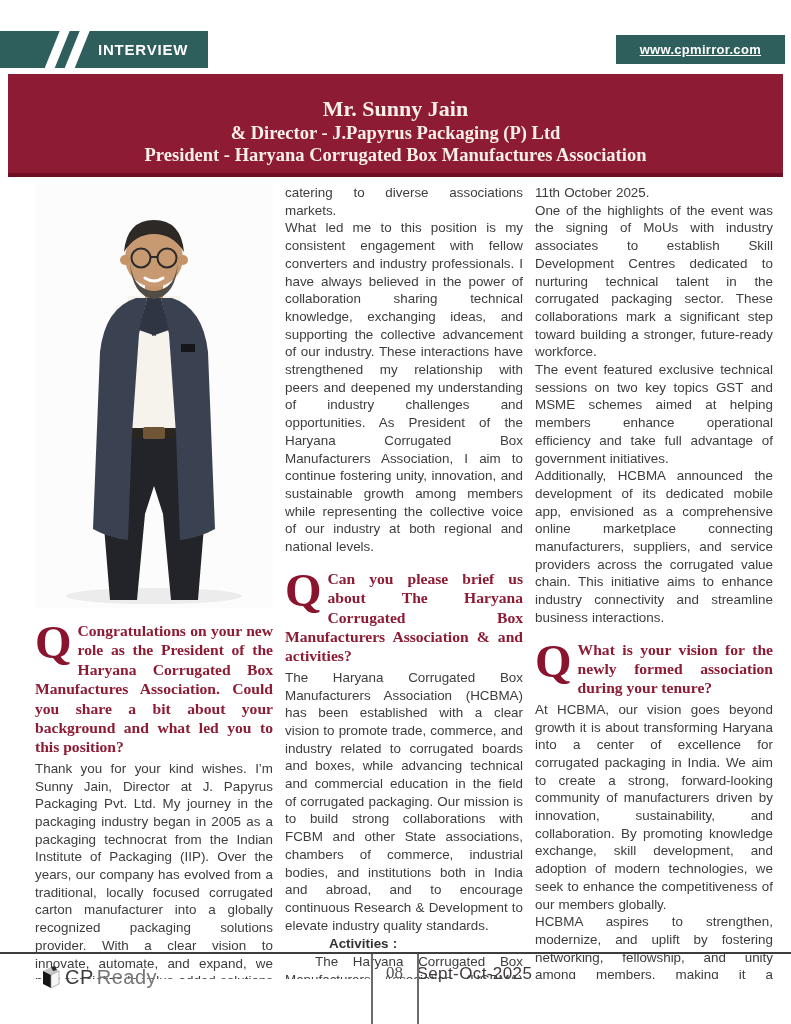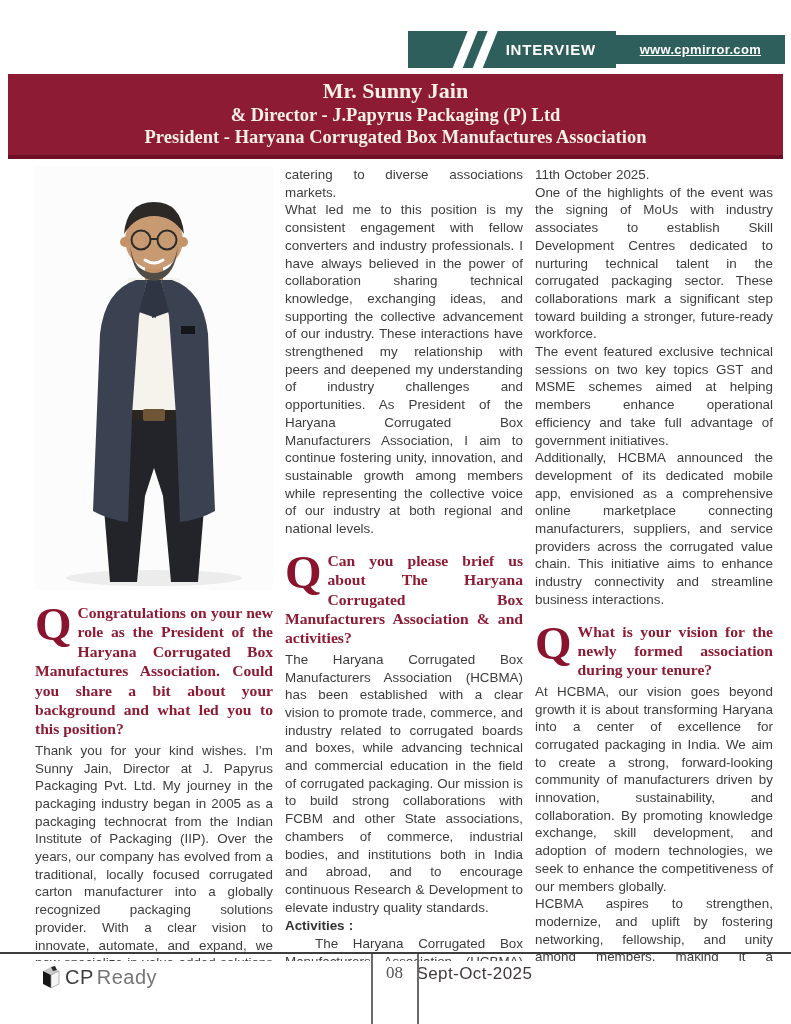--- a/index.html
+++ b/index.html
@@ -4,21 +4,21 @@
 <style>
   * { margin:0; padding:0; box-sizing:border-box; }
   html,body { background:#ffffff; }
   body {
     width:791px; height:1024px; overflow:hidden; position:relative;
     font-family:"Liberation Sans", sans-serif; color:#3f3f3f;
   }
   .page { width:791px; height:1024px; padding-top:30px; position:relative; }
 
   
-  .topbar { display:flex; justify-content:flex-end; align-items:center; height:38px; }
+  .topbar { display:flex; justify-content:space-between; align-items:center; height:38px; }
   .interview-badge {
     position:relative; width:208px; height:37px; background:#2e5f5c;
     display:flex; align-items:center; overflow:hidden;
   }
   .interview-badge .stripe {
     position:absolute; top:-6px; width:10px; height:50px; background:#ffffff;
     transform:skewX(-22deg);
   }
   .interview-badge .stripe.s1 { left:52px; }
   .interview-badge .stripe.s2 { left:72px; }
@@ -27,36 +27,36 @@
     font-size:15px; letter-spacing:.8px;
   }
   .url-badge {
     margin-right:6px; background:#2e5f5c; color:#ffffff; font-weight:bold;
     font-size:13px; padding:7px 24px; letter-spacing:.3px;text-decoration:underline;
   }
 
   
   .banner {
     margin:6px 8px 0 8px; background:#8d1b34; color:#f8efe9; text-align:center;
-    font-family:"Liberation Serif", serif; padding:4px 10px 7px 10px;
+    font-family:"Liberation Serif", serif; padding:22px 10px 7px 10px;
     border-bottom:4px solid #6e0f26;
   }
   .banner h1 { font-size:22px; font-weight:bold; line-height:26px; }
   .banner h2 { font-size:18.5px; font-weight:bold; line-height:22px; }
 
   
   .columns {
     display:flex; gap:12px; padding:7px 18px 0 35px; height:802px; overflow:hidden;
   }
   .col { width:238px; flex:0 0 238px; }
   .body {
     font-size:13.4px; line-height:17.7px; text-align:justify; color:#3d3d3d;
     word-spacing:.4px;
   }
-  .body.bold { font-weight:bold; color:#333; margin-top:1px; }
+  .body.bold { font-weight:bold; color:#333; margin-top:1px;margin-left:44px; }
   .body.indent { text-indent:30px; }
   .qblock { text-align:justify; margin:13px 0 3px 0; }
   .qcap {
     float:left; font-family:"Liberation Serif", serif; font-weight:bold;
     color:#8a142e; font-size:47px; line-height:37px; margin:3px 6px 0 0;
   }
   .qtext {
     font-family:"Liberation Serif", serif; font-weight:bold; color:#8d1b34;
     font-size:15.6px; line-height:19.4px;
   }

